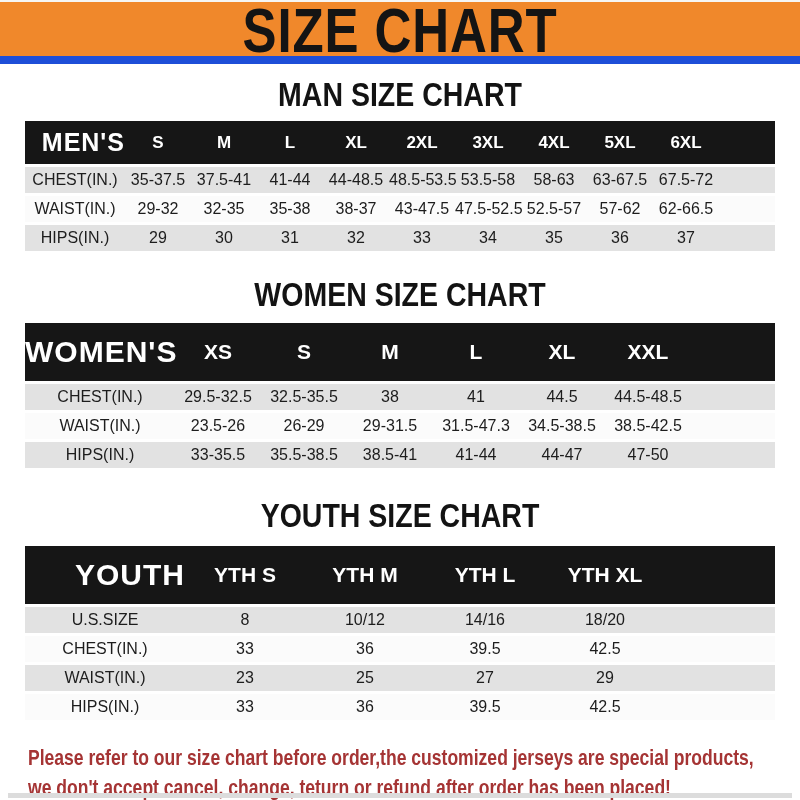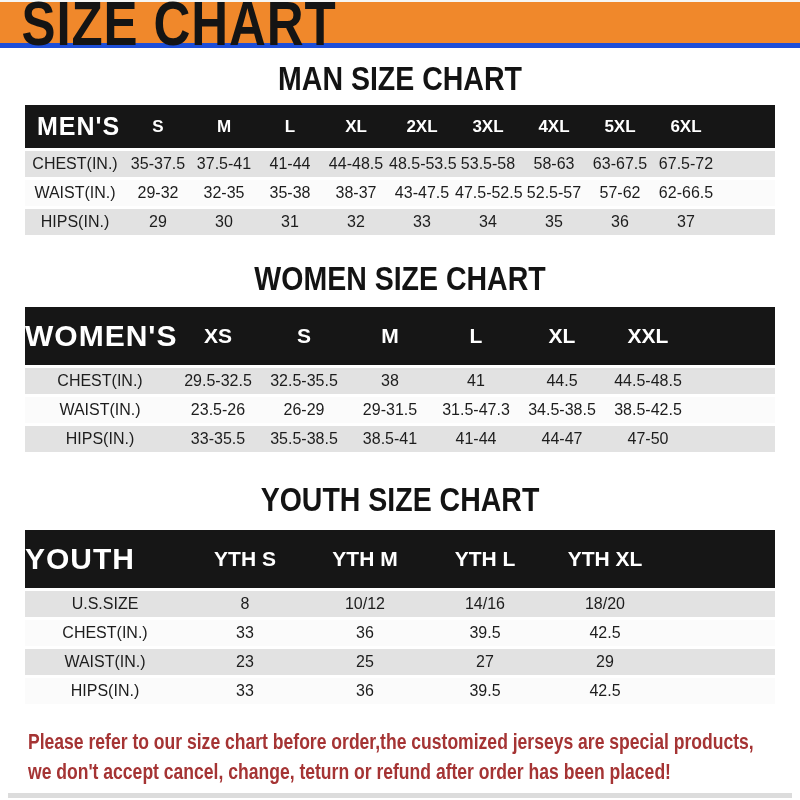--- a/index.html
+++ b/index.html
@@ -2,24 +2,24 @@
 <html><head>
 <meta charset="utf-8">
 <style>
   * { margin:0; padding:0; box-sizing:border-box; }
   html,body { background:#ffffff; }
   body { font-family:"Liberation Sans", sans-serif; }
   .page { position:relative; width:800px; height:800px; background:#ffffff; overflow:hidden; margin:0 auto; }
 
   
   .banner {
-    height:48px; background:#F0882B;
-    display:flex; align-items:center; 
+    height:64px; background:#F0882B;
+    display:flex; align-items:center; justify-content:center;
     border-top:2px solid #f6f6f4;
-    border-bottom:5px solid #1d4ed8;
+    border-bottom:8px solid #1d4ed8;
   }
   .banner-title {
     display:inline-block; color:#141414;
     font-size:58px; font-weight:800; letter-spacing:1px;
     transform:scale(0.88, 1.08); transform-origin:center;
     white-space:nowrap;
   }
 
   
   .section-title {
@@ -36,21 +36,21 @@
     width:750px; margin:0 auto; table-layout:fixed;
     border-collapse:separate; border-spacing:0 3px;
   }
   thead th {
     background:#161616; color:#ffffff;
     font-size:17px; font-weight:600; text-align:center; padding:7px 0;
     white-space:nowrap;
   }
   .s1 thead th, .s2 thead th { padding:12px 0; font-size:21px; }
   th.hdr-label {
-    text-align:left; padding-left:12px;
+    text-align:right; padding-left:12px;
     font-size:25px; font-weight:800; letter-spacing:1px;
   }
   .s1 th.hdr-label, .s2 th.hdr-label { font-size:30px; }
   tbody td {
     text-align:center; color:#1d1d1d; font-size:16px; padding:4px 0;
     white-space:nowrap;
   }
   td.row-label { font-size:16px; }
   tbody tr:nth-child(odd) td  { background:#E2E2E2; }
   tbody tr:nth-child(even) td { background:#FBFBFB; }

